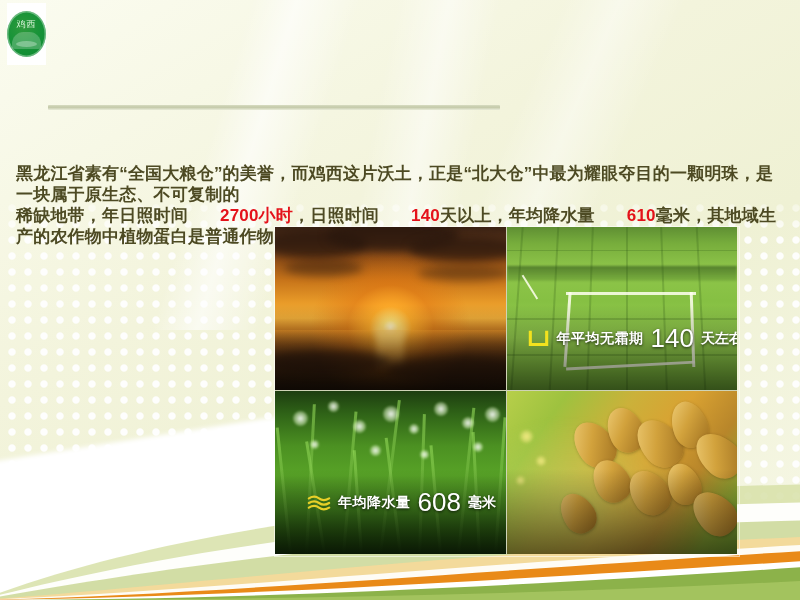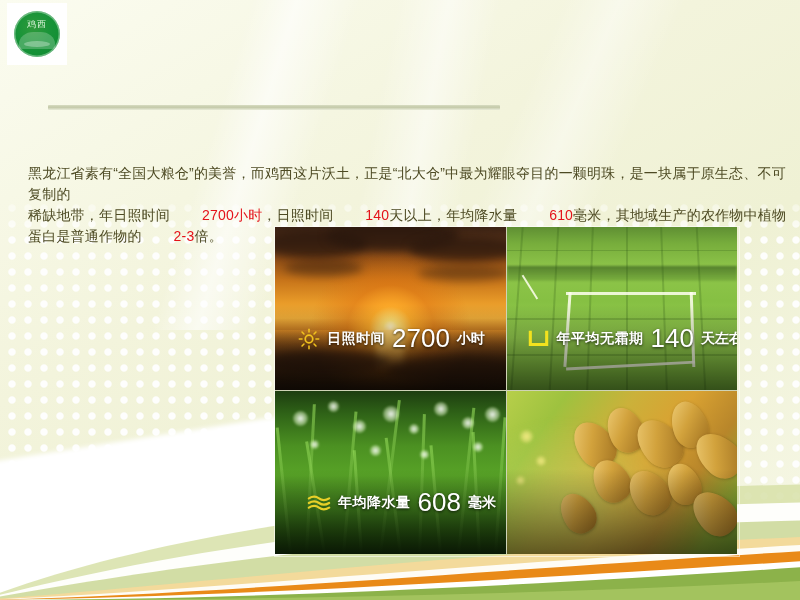--- a/index.html
+++ b/index.html
@@ -45,21 +45,21 @@
     transform:rotate(-9deg);transform-origin:0 0;
     filter:blur(2px);
   }
 
   
   .swoosh-wrap{position:absolute;left:0;bottom:0;width:800px;height:160px;}
   .swoosh-wrap svg{display:block;width:800px;height:160px;}
 
   
   .logo-box{
-    position:absolute;left:7px;top:3px;width:60px;height:62px;
+    position:absolute;left:7px;top:3px;width:39px;height:62px;
     background:#ffffff;display:flex;align-items:center;justify-content:center;
   }
   .logo-seal{
     width:46px;height:46px;border-radius:50%;
     background:radial-gradient(circle at 42% 36%, #2f9a3c 0%, #179338 45%, #0e8a31 100%);
     position:relative;overflow:hidden;
     box-shadow:inset 0 0 0 1.5px rgba(255,255,255,.35);
   }
   .logo-seal .glyph{
     position:absolute;left:0;right:0;top:7px;
@@ -90,22 +90,22 @@
   }
   .subtitle{
     position:absolute;left:28px;top:131px;
     font-size:15px;font-weight:bold;letter-spacing:1px;
     color:#e8a81c;
     text-shadow:0 1px 1px rgba(255,255,255,.7);
   }
 
   
   .body-text{
-    position:absolute;left:28px;top:163px;width:770px;
-    font-size:14px;line-height:21px;font-weight:normal;
+    position:absolute;left:16px;top:163px;width:770px;
+    font-size:17px;line-height:21px;font-weight:bold;
     color:#4d4a23;letter-spacing:.2px;
   }
   .body-text .hl{color:#e4121a;margin-left:32px;}
 
   
   .grid{
     position:absolute;left:275px;top:227px;width:462px;height:327px;
     display:grid;grid-template-columns:1fr 1fr;grid-template-rows:1fr 1fr;
     gap:1px;background:#cfd3b6;
   }
@@ -255,38 +255,20 @@
       <div class="cloud" style="left:22%;top:-4%;width:58%;height:19%"></div>
       <div class="cloud" style="left:58%;top:6%;width:50%;height:15%"></div>
       <div class="cloud" style="left:4%;top:20%;width:34%;height:10%;opacity:.6"></div>
       <div class="cloud" style="left:62%;top:24%;width:40%;height:9%;opacity:.55"></div>
       <div class="water"></div>
       <div class="sunrefl"></div>
       <div class="cloud" style="left:-4%;top:76%;width:54%;height:14%;opacity:.85"></div>
       <div class="cloud" style="left:48%;top:80%;width:60%;height:16%;opacity:.85"></div>
       <div class="shade-bottom"></div>
 
-      <div class="cap cap-1">
-        <svg class="ic" width="22" height="22" viewBox="0 0 24 24">
-          <circle cx="12" cy="12" r="4.1" fill="none" stroke="#f2c21e" stroke-width="1.9"></circle>
-          <g stroke="#f2c21e" stroke-width="1.7" stroke-linecap="round">
-            <line x1="12" y1="1.4" x2="12" y2="4.4"></line>
-            <line x1="12" y1="19.6" x2="12" y2="22.6"></line>
-            <line x1="1.4" y1="12" x2="4.4" y2="12"></line>
-            <line x1="19.6" y1="12" x2="22.6" y2="12"></line>
-            <line x1="4.4" y1="4.4" x2="6.5" y2="6.5"></line>
-            <line x1="17.5" y1="17.5" x2="19.6" y2="19.6"></line>
-            <line x1="4.4" y1="19.6" x2="6.5" y2="17.5"></line>
-            <line x1="17.5" y1="6.5" x2="19.6" y2="4.4"></line>
-          </g>
-        </svg>
-        <span class="txt">日照时间</span>
-        <span class="num">2700</span>
-        <span class="unit">小时</span>
-      </div>
     </div>
 
     <div class="cell ph-fields">
       <div class="hedge"></div>
       <div class="strip" style="left:4%;top:0;width:1.5px;height:100%;transform:rotate(4deg)"></div>
       <div class="strip" style="left:20%;top:0;width:1.5px;height:100%;transform:rotate(3deg)"></div>
       <div class="strip" style="left:36%;top:0;width:1.5px;height:100%;transform:rotate(2deg)"></div>
       <div class="strip" style="left:52%;top:0;width:1.5px;height:100%"></div>
       <div class="strip" style="left:68%;top:0;width:1.5px;height:100%;transform:rotate(-2deg)"></div>
       <div class="strip" style="left:84%;top:0;width:1.5px;height:100%;transform:rotate(-3deg)"></div>

